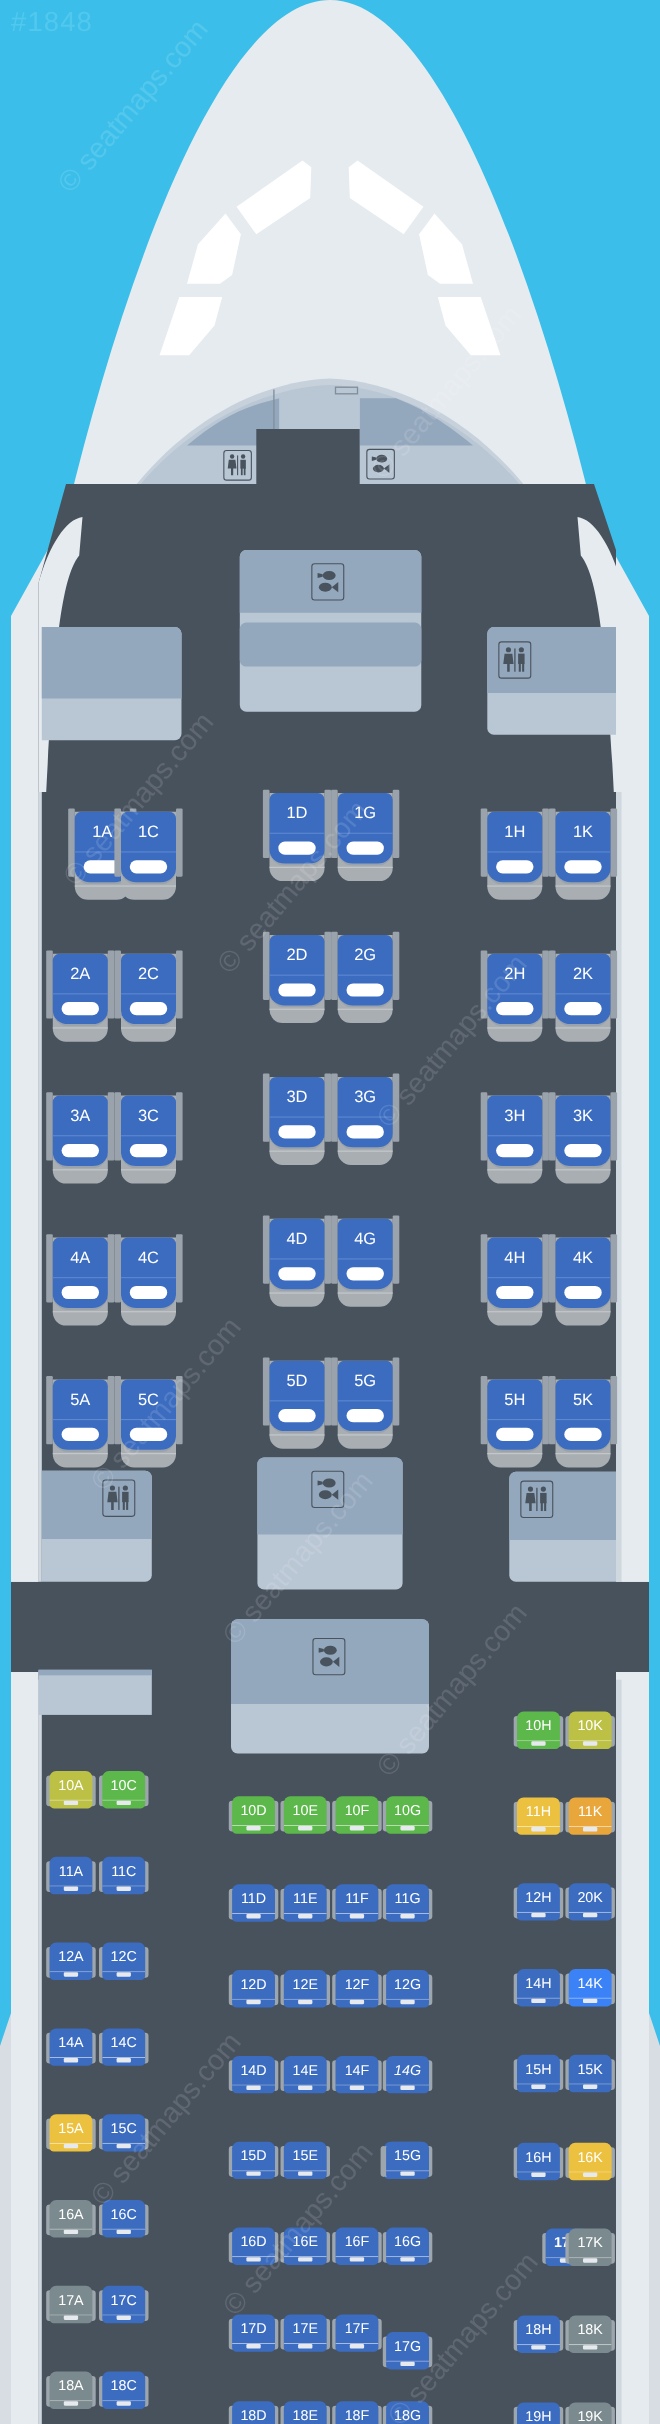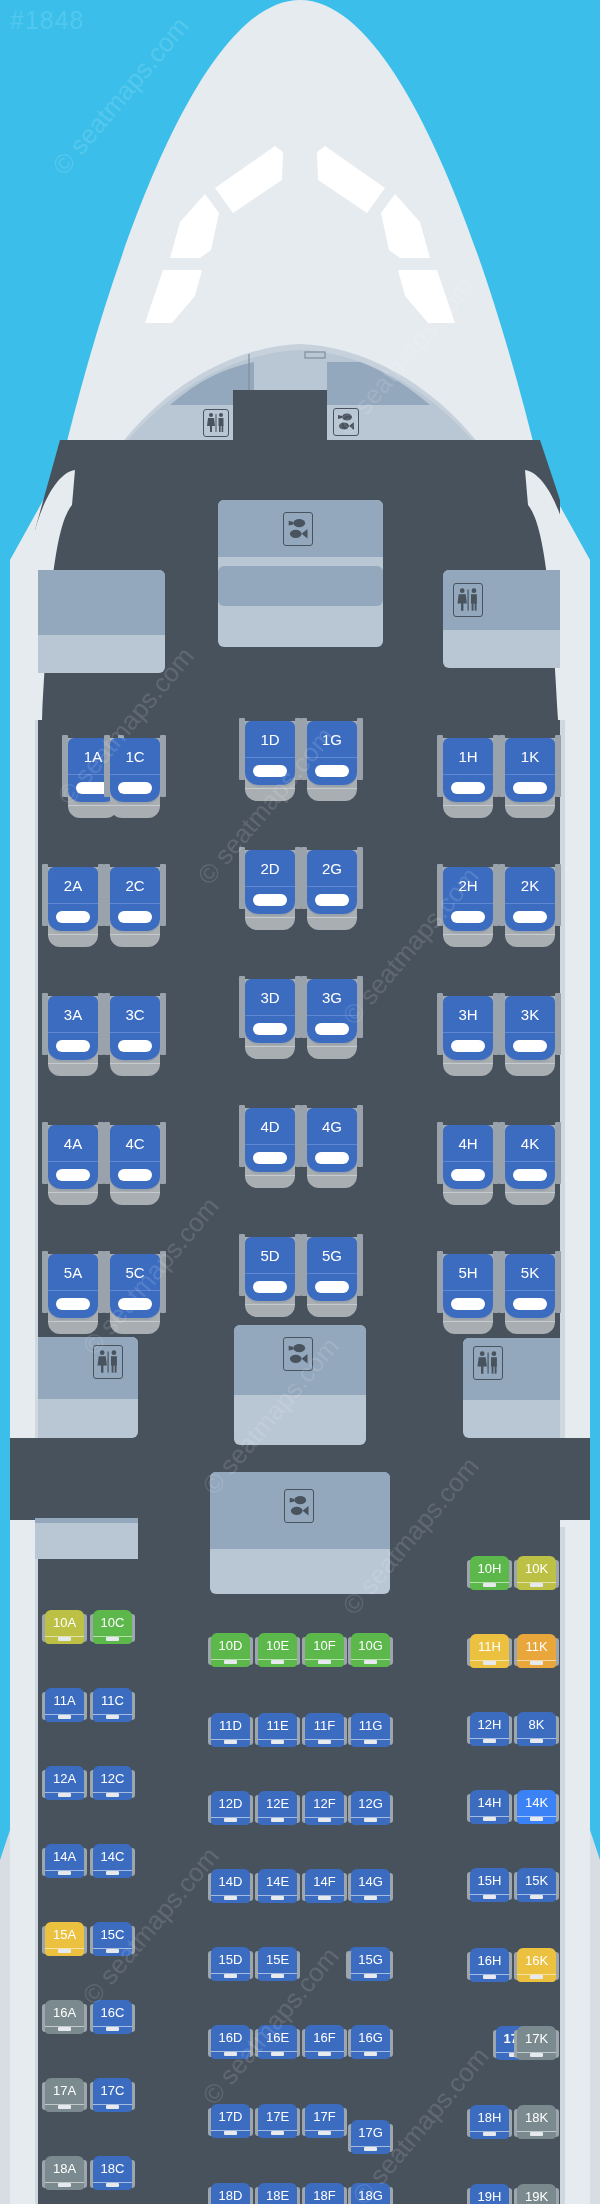--- a/index.html
+++ b/index.html
@@ -769,21 +769,21 @@
       </div>
     </div>
     <div class="eseat" style="left: 302px; top: 1869px;">
       <div class="arm"></div>
       <div class="body" style="background:#3b6cc0">
         <div class="lbl">14F</div>
         <div class="foot"></div>
         <div class="tab"></div>
       </div>
     </div>
-    <div class="eseat" style="left: 348px; top: 1869px;">
+    <div class="eseat" style="left: 348px; top: 1869px; font-style: italic;">
       <div class="arm"></div>
       <div class="body" style="background:#3b6cc0">
         <div class="lbl">14G</div>
         <div class="foot"></div>
         <div class="tab"></div>
       </div>
     </div>
     <div class="eseat" style="left: 208px; top: 1947px;">
       <div class="arm"></div>
       <div class="body" style="background:#3b6cc0">
@@ -940,21 +940,21 @@
       <div class="arm"></div>
       <div class="body" style="background:#3b6cc0">
         <div class="lbl">12H</div>
         <div class="foot"></div>
         <div class="tab"></div>
       </div>
     </div>
     <div class="eseat" style="left: 514px; top: 1712px;">
       <div class="arm"></div>
       <div class="body" style="background:#3b6cc0">
-        <div class="lbl">8K</div>
+        <div class="lbl">20K</div>
         <div class="foot"></div>
         <div class="tab"></div>
       </div>
     </div>
     <div class="eseat" style="left: 467px; top: 1790px;">
       <div class="arm"></div>
       <div class="body" style="background:#3b6cc0">
         <div class="lbl">14H</div>
         <div class="foot"></div>
         <div class="tab"></div>

